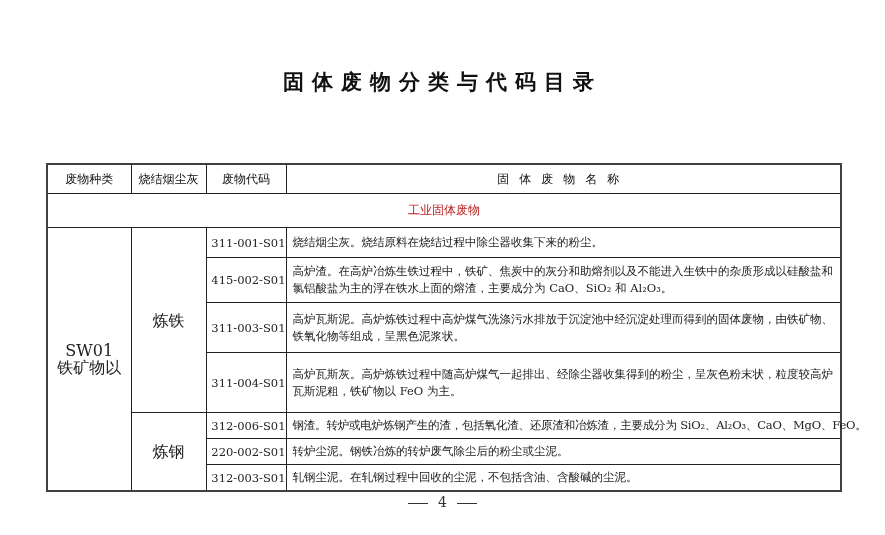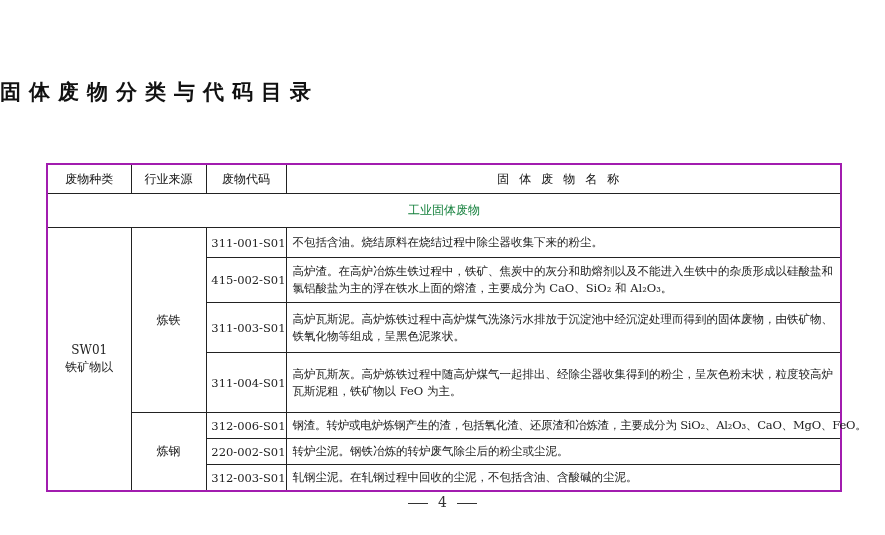--- a/index.html
+++ b/index.html
@@ -1,29 +1,29 @@
 <!DOCTYPE html>
 <html><head>
   <meta charset="utf-8">
   <style>
     html, body { margin: 0; padding: 0; background: #ffffff; }
     body { width: 885px; height: 535px; position: relative; overflow: hidden;
       font-family: "DejaVu Serif", "Liberation Serif", serif; color: #1a1a1a; }
-    .title { position: absolute; left: 0; top: 78px; width: 885px; text-align: left;
+    .title { position: absolute; left: 0; top: 68px; width: 885px; text-align: center;
       font-family: "DejaVu Sans", "Liberation Sans", sans-serif; font-weight: bold;
       font-size: 21px; letter-spacing: 8px; color: #111; }
     table.catalog { position: absolute; left: 46px; top: 163px; width: 794px;
-      border-collapse: collapse; border: 2px solid #a21caf; table-layout: fixed; }
+      border-collapse: collapse; border: 2px solid #404040; table-layout: fixed; }
     table.catalog td, table.catalog th { border: 1px solid #222; padding: 0; }
     th { font-family: "DejaVu Sans", "Liberation Sans", sans-serif; font-weight: normal;
       font-size: 12px; height: 28px; text-align: center; color: #111; }
     th.namehdr { letter-spacing: 10px; }
     td.section { height: 33px; text-align: center; font-family: "DejaVu Sans", "Liberation Sans", sans-serif;
-      font-size: 12px; color: #15803d; margin-left: 12px; }
-    td.kind, td.source { text-align: center; font-size: 12px; line-height: 17px; color: #222; }
+      font-size: 12px; color: #b91c1c; margin-left: 12px; }
+    td.kind, td.source { text-align: center; font-size: 16px; line-height: 17px; color: #222; }
     td.code { text-align: right; font-size: 11.5px; color: #222; white-space: nowrap; }
     td.desc { font-size: 11.5px; line-height: 17px; padding: 4px 6px 4px 6px !important; color: #222; text-align: left; }
     .footer { position: absolute; left: 0; top: 494px; width: 885px; text-align: center;
       font-size: 14px; color: #333; }
     .footer .dash { display: inline-block; width: 20px; border-top: 1px solid #333; vertical-align: middle; margin: 0 10px; }
   </style>
 </head>
 <body>
 
 <div class="title">固体废物分类与代码目录</div>
@@ -31,35 +31,35 @@
 <table class="catalog">
   <colgroup>
     <col style="width:84px">
     <col style="width:75px">
     <col style="width:80px">
     <col style="width:555px">
   </colgroup>
   <tbody>
       <tr>
     <th>废物种类</th>
-    <th>行业来源</th>
+    <th>烧结烟尘灰</th>
     <th>废物代码</th>
     <th class="namehdr">固体废物名称</th>
   </tr>
   <tr>
     <td class="section" colspan="4">工业固体废物</td>
   </tr>
   <tr style="height:30px">
     <td class="kind" rowspan="7">
       <div>SW01</div>
       <div>铁矿物以</div>
     </td>
     <td class="source" rowspan="4">炼铁</td>
     <td class="code">311-001-S01</td>
-    <td class="desc">不包括含油。烧结原料在烧结过程中除尘器收集下来的粉尘。</td>
+    <td class="desc">烧结烟尘灰。烧结原料在烧结过程中除尘器收集下来的粉尘。</td>
   </tr>
   <tr style="height:45px">
     <td class="code">415-002-S01</td>
     <td class="desc">高炉渣。在高炉冶炼生铁过程中，铁矿、焦炭中的灰分和助熔剂以及不能进入生铁中的杂质形成以硅酸盐和氯铝酸盐为主的浮在铁水上面的熔渣，主要成分为 CaO、SiO₂ 和 Al₂O₃。</td>
   </tr>
   <tr style="height:50px">
     <td class="code">311-003-S01</td>
     <td class="desc">高炉瓦斯泥。高炉炼铁过程中高炉煤气洗涤污水排放于沉淀池中经沉淀处理而得到的固体废物，由铁矿物、铁氧化物等组成，呈黑色泥浆状。</td>
   </tr>
   <tr style="height:60px">

